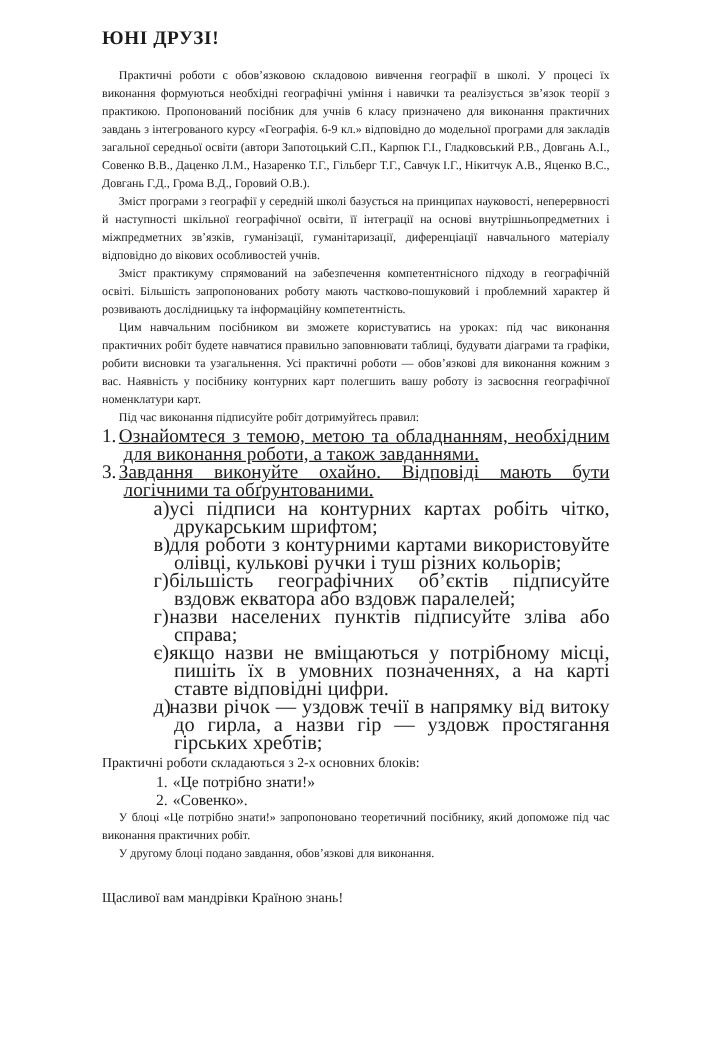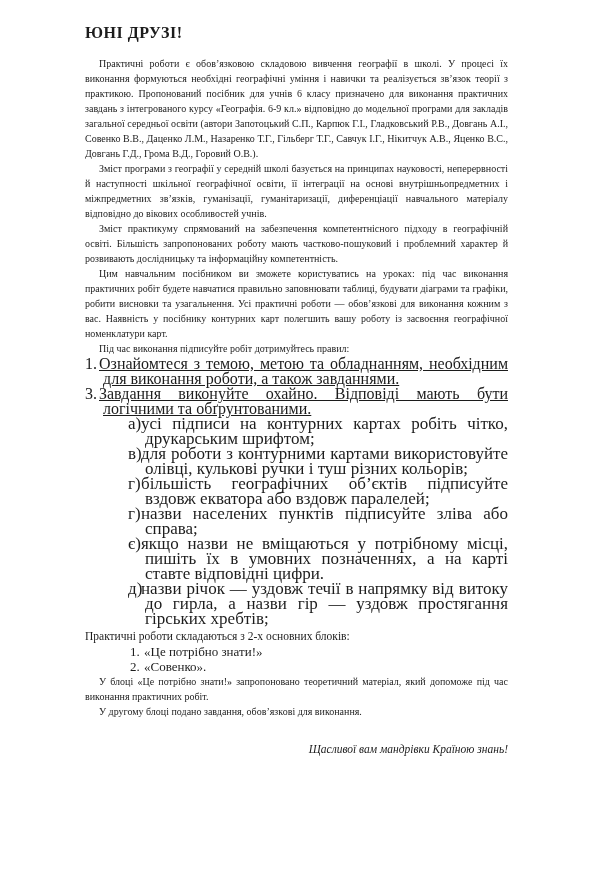--- a/index.html
+++ b/index.html
@@ -73,22 +73,21 @@
     line-height: 15px;
     margin: 0 0 0 45px;
   }
   .block-item .num {
     display: inline-block;
     width: 14px;
   }
   .farewell {
     font-size: 11.5px;
     line-height: 15px;
-    font-style: italic;
-    text-align: right;
+    text-align: left;
     margin: 23px 0 0 0;
   }
 </style>
 </head>
 <body>
 
 <div class="page">
   <div class="content">
 
     <h1 class="title">ЮНІ ДРУЗІ!</h1>
@@ -128,19 +127,19 @@
 
     <p class="blocks-heading">Практичні роботи складаються з 2-х основних блоків:</p>
 
     <div class="block-item">
       <span class="num">1.</span><span>«Це потрібно знати!»</span>
     </div>
     <div class="block-item">
       <span class="num">2.</span><span>«Совенко».</span>
     </div>
 
-    <p class="para">У блоці «Це потрібно знати!» запропоновано теоретичний матеріал, який допоможе під час виконання практичних робіт.</p>
+    <p class="para">У блоці «Це потрібно знати!» запропоновано теоретичний посібнику, який допоможе під час виконання практичних робіт.</p>
     <p class="para">У другому блоці подано завдання, обов’язкові для виконання.</p>
 
     <p class="farewell">Щасливої вам мандрівки Країною знань!</p>
 
   </div>
 </div>
 
 </body></html>

